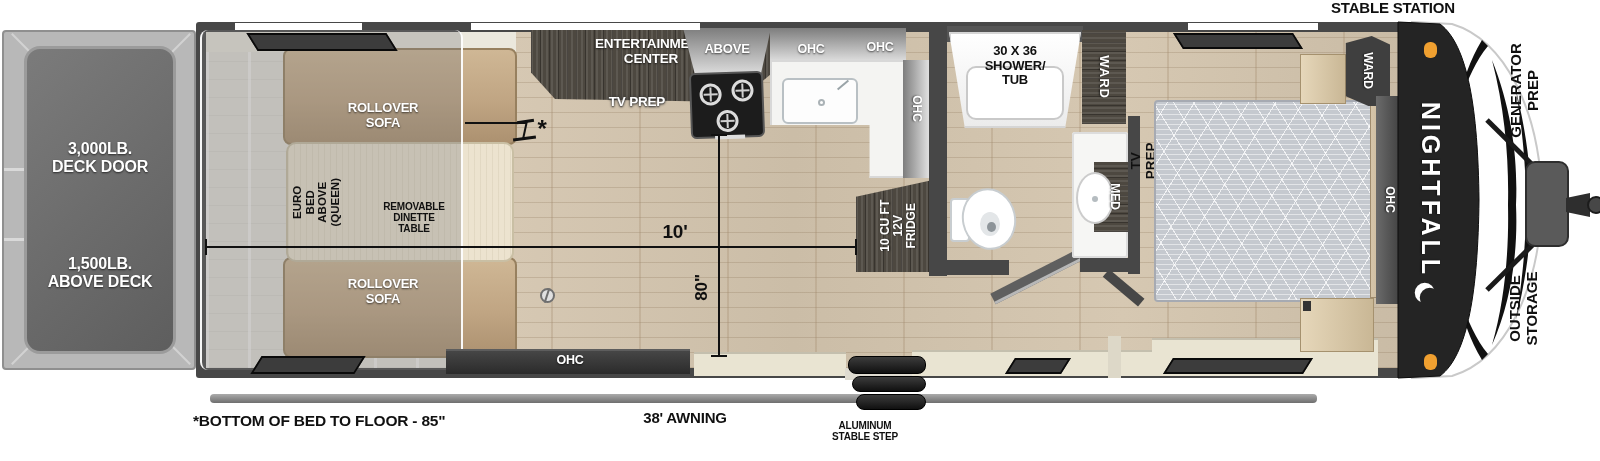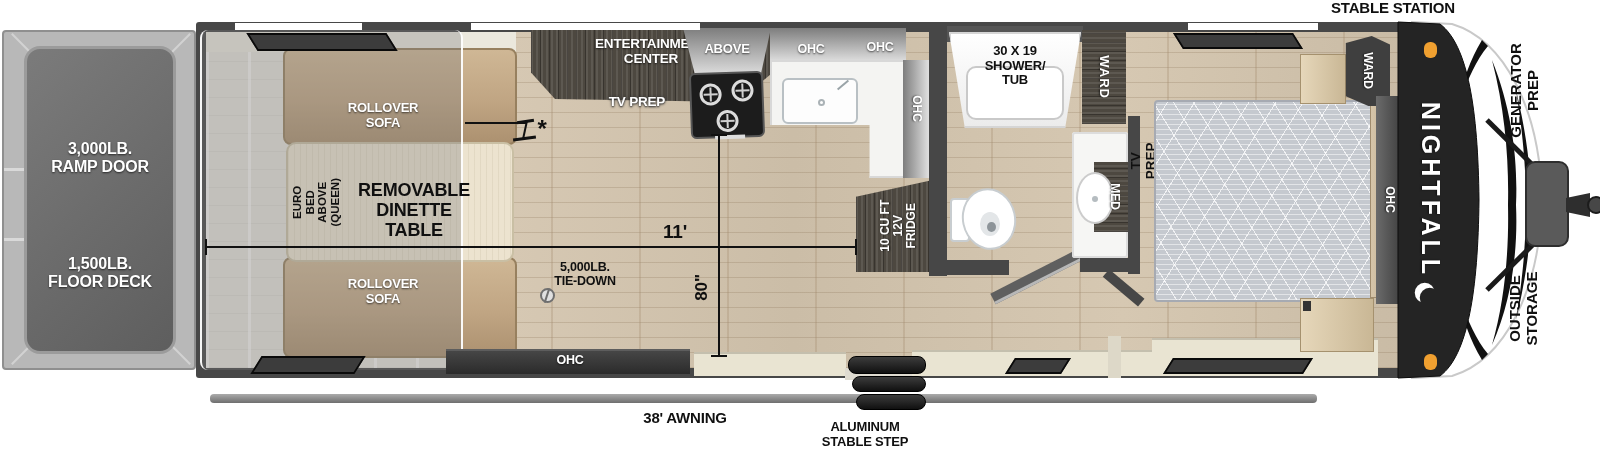--- a/index.html
+++ b/index.html
@@ -55,23 +55,23 @@
   <div class="abs" style="left:2px;top:30px;width:194px;height:340px;background:#b8b8b8;border:2px solid #8f8f8f;border-radius:4px;">
     <div class="abs" style="left:0px;top:136px;width:22px;height:3px;background:#d9d9d9;"></div>
     <div class="abs" style="left:0px;top:206px;width:22px;height:3px;background:#d9d9d9;"></div>
     <div class="abs" style="left:4px;top:10px;width:26px;height:2px;background:#d2d2d2;transform:rotate(45deg);"></div>
     <div class="abs" style="left:4px;top:322px;width:26px;height:2px;background:#d2d2d2;transform:rotate(-45deg);"></div>
     <div class="abs" style="left:164px;top:10px;width:26px;height:2px;background:#d2d2d2;transform:rotate(-45deg);"></div>
     <div class="abs" style="left:164px;top:322px;width:26px;height:2px;background:#d2d2d2;transform:rotate(45deg);"></div>
   </div>
   <div class="abs" style="left:24px;top:46px;width:152px;height:308px;background:linear-gradient(135deg,#7b7b7b,#5e5e5e);border:3px solid #9b9b9b;border-radius:16px;"></div>
   <div class="abs lbl lw" style="left:24px;top:140px;width:152px;font-size:16px;">3,000LB.
-RAMP DOOR</div>
+DECK DOOR</div>
   <div class="abs lbl lw" style="left:24px;top:255px;width:152px;font-size:16px;">1,500LB.
-FLOOR DECK</div>
+ABOVE DECK</div>
 
   <div class="abs wall" style="left:196px;top:22px;width:1216px;height:356px;border-radius:3px;"></div>
   <div class="abs garagefloor" style="left:206px;top:32px;width:257px;height:336px;"></div>
   <div class="abs woodfloor" style="left:463px;top:32px;width:943px;height:336px;"></div>
   <div class="abs" style="left:206px;top:32px;width:310px;height:20px;background:#ebe8dd;"></div>
 
   <div class="abs cream" style="left:694px;top:352px;width:152px;height:24px;"></div>
   <div class="abs cream" style="left:912px;top:350px;width:240px;height:26px;"></div>
   <div class="abs cream" style="left:1152px;top:338px;width:226px;height:38px;"></div>
   <div class="abs" style="left:1108px;top:336px;width:13px;height:42px;background:#ddd8c8;"></div>
@@ -84,29 +84,27 @@
 
   <div class="abs lbl lw" style="left:323px;top:101px;width:120px;font-size:13px;z-index:5;">ROLLOVER
 SOFA</div>
   <div class="abs lbl lw" style="left:323px;top:277px;width:120px;font-size:13px;z-index:5;">ROLLOVER
 SOFA</div>
   <div class="abs rot rccw" style="left:290px;top:142px;width:52px;height:120px;z-index:5;">
     <span class="lb" style="font-size:11.5px;width:110px;">EURO BED
 ABOVE
 (QUEEN)</span>
   </div>
-  <div class="abs lbl lb" style="left:348px;top:180px;width:132px;font-size:18px;z-index:5;">REMOVABLE
+  <div class="abs lbl lb" style="left:348px;top:201px;width:132px;font-size:10px;z-index:5;">REMOVABLE
 DINETTE
 TABLE</div>
 
   <div class="abs" style="left:446px;top:349px;width:244px;height:25px;background:linear-gradient(180deg,#464646,#2b2b2b);border-top:2px solid #5d5d5d;z-index:4;"></div>
   <div class="abs lbl lw" style="left:540px;top:353px;width:60px;font-size:12.5px;z-index:5;">OHC</div>
 
-  <div class="abs lbl lb" style="left:520px;top:260px;width:130px;font-size:12.5px;z-index:5;">5,000LB.
-TIE-DOWN</div>
   <div class="abs" style="left:540px;top:288px;width:15px;height:15px;border-radius:50%;background:#e0e0e0;border:2px solid #6f6f6f;z-index:5;">
     <span class="abs" style="left:4px;top:-2px;width:2px;height:15px;background:#6f6f6f;transform:rotate(18deg);"></span>
   </div>
 
   <div class="abs darkwood" style="left:531px;top:28px;width:240px;height:74px;clip-path:polygon(0 0,100% 0,100% 62%,86% 100%,10% 96%,0 60%);"></div>
   <div class="abs lbl lw" style="left:531px;top:36px;width:240px;font-size:13.5px;">ENTERTAINMENT
 CENTER</div>
   <div class="abs lbl lw" style="left:582px;top:94px;width:110px;font-size:13.5px;text-shadow:0 0 3px #333,0 1px 2px #333;">TV PREP</div>
 
   <div class="abs ohcband-h" style="left:683px;top:28px;width:88px;height:48px;clip-path:polygon(0 0,100% 0,88% 100%,14% 100%);"></div>
@@ -136,21 +134,21 @@
 12V
 FRIDGE</span>
   </div>
 
   <div class="abs wall" style="left:929px;top:28px;width:18px;height:248px;"></div>
   <div class="abs wall" style="left:929px;top:260px;width:80px;height:15px;"></div>
   <div class="abs" style="left:993px;top:293px;width:97px;height:12px;background:#5f5f5f;border-bottom:3px solid #b8b8b8;transform:rotate(-27deg);transform-origin:0 50%;"></div>
   <div class="abs" style="left:947px;top:26px;width:136px;height:16px;background:#555;"></div>
   <div class="abs" style="left:949px;top:32px;width:132px;height:96px;background:linear-gradient(180deg,#ffffff,#ebebeb);box-shadow:inset 0 0 0 2px #d5d5d5;clip-path:polygon(0 0,100% 0,88% 100%,12% 100%);"></div>
   <div class="abs" style="left:966px;top:66px;width:98px;height:54px;background:#fff;border:2px solid #c9c9c9;border-radius:10px;"></div>
-  <div class="abs lbl lb" style="left:952px;top:44px;width:126px;font-size:13px;z-index:3;">30 X 19
+  <div class="abs lbl lb" style="left:952px;top:44px;width:126px;font-size:13px;z-index:3;">30 X 36
 SHOWER/
 TUB</div>
 
   <div class="abs" style="left:950px;top:186px;width:72px;height:72px;">
     <span class="abs" style="left:0px;top:12px;width:20px;height:44px;background:#fff;border:2px solid #c8cdd0;border-radius:4px;"></span>
     <span class="abs" style="left:12px;top:2px;width:54px;height:62px;background:#fff;border:2px solid #c8cdd0;border-radius:50%;transform:rotate(-12deg);"></span>
     <span class="abs" style="left:30px;top:26px;width:20px;height:24px;background:#e3e6e8;border-radius:50%;"></span>
     <span class="abs" style="left:37px;top:36px;width:9px;height:10px;background:#8d9499;border-radius:50%;"></span>
   </div>
 
@@ -201,42 +199,43 @@
   <div class="abs wbar" style="left:471px;top:23px;width:229px;"></div>
   <div class="abs wbar" style="left:1188px;top:23px;width:130px;"></div>
   <div class="abs wbar" style="left:250px;top:380px;width:85px;height:6px;z-index:4;"></div>
   <div class="abs wbar" style="left:446px;top:380px;width:219px;height:6px;z-index:4;"></div>
   <div class="abs wbar" style="left:1015px;top:380px;width:55px;height:6px;z-index:4;"></div>
   <div class="abs wbar" style="left:1187px;top:380px;width:130px;height:6px;z-index:4;"></div>
 
   <div class="abs dimline" style="left:205px;top:246px;width:652px;height:2px;z-index:6;"></div>
   <div class="abs dimline" style="left:205px;top:239px;width:2px;height:16px;z-index:6;"></div>
   <div class="abs dimline" style="left:855px;top:239px;width:2px;height:16px;z-index:6;"></div>
-  <div class="abs lbl lb" style="left:648px;top:221px;width:54px;font-size:19px;z-index:6;">11'</div>
+  <div class="abs lbl lb" style="left:648px;top:221px;width:54px;font-size:19px;z-index:6;">10'</div>
   <div class="abs dimline" style="left:718px;top:134px;width:2px;height:223px;z-index:6;"></div>
   <div class="abs dimline" style="left:711px;top:134px;width:16px;height:2px;z-index:6;"></div>
   <div class="abs dimline" style="left:711px;top:355px;width:16px;height:2px;z-index:6;"></div>
   <div class="abs rot rccw" style="left:690px;top:262px;width:24px;height:50px;z-index:6;">
     <span class="lb" style="font-size:17px;">80"</span>
   </div>
 
   <div class="abs dimline" style="left:465px;top:122px;width:62px;height:2px;z-index:6;"></div>
   <div class="abs dimline" style="left:517px;top:120px;width:17px;height:3px;transform:rotate(-8deg);z-index:6;"></div>
   <div class="abs dimline" style="left:513px;top:137px;width:23px;height:3px;transform:rotate(-8deg);z-index:6;"></div>
   <div class="abs dimline" style="left:524px;top:121px;width:2px;height:18px;transform:rotate(12deg);z-index:6;"></div>
   <div class="abs lbl lb" style="left:532px;top:116px;width:20px;font-size:24px;z-index:6;">*</div>
 
   <div class="abs" style="left:845px;top:368px;width:67px;height:12px;background:#dfdbd0;"></div>
   <div class="abs" style="left:848px;top:356px;width:78px;height:18px;background:linear-gradient(180deg,#3c3c3c,#101010);border:1px solid #000;border-radius:8px;z-index:5;"></div>
   <div class="abs" style="left:852px;top:376px;width:74px;height:16px;background:linear-gradient(180deg,#3c3c3c,#101010);border:1px solid #000;border-radius:8px;z-index:5;"></div>
   <div class="abs" style="left:856px;top:394px;width:70px;height:16px;background:linear-gradient(180deg,#3c3c3c,#101010);border:1px solid #000;border-radius:8px;z-index:5;"></div>
 
   <div class="abs" style="left:210px;top:394px;width:1107px;height:9px;background:linear-gradient(180deg,#ababab,#6e6e6e);border-radius:4px;"></div>
   <div class="abs lbl lb" style="left:610px;top:410px;width:150px;font-size:15px;z-index:6;">38' AWNING</div>
-  <div class="abs lbl lb" style="left:790px;top:420px;width:150px;font-size:13px;z-index:6;">ALUMINUM
+  <div class="abs lbl lb" style="left:193px;top:412px;width:330px;font-size:15.5px;text-align:left;z-index:6;">*BOTTOM OF BED TO FLOOR - 85"</div>
+  <div class="abs lbl lb" style="left:790px;top:420px;width:150px;font-size:10px;z-index:6;">ALUMINUM
 STABLE STEP</div>
 
   <svg class="abs" style="left:1377px;top:15px;" width="233" height="400" viewBox="1377 15 233 400">
     <path d="M1412,22 L1452,24 C1505,40 1540,110 1542,200 C1540,290 1505,360 1452,376 L1412,378 Z" fill="#ffffff" stroke="#c9c9c9" stroke-width="2"></path>
     <path d="M1492,60 C1512,110 1518,160 1516,205 C1518,250 1512,300 1492,345 C1505,300 1509,250 1508,205 C1509,160 1505,110 1492,60 Z" fill="#111"></path>
     <path d="M1516,90 C1528,140 1531,175 1531,205 C1531,235 1528,270 1516,320 C1524,270 1526,235 1526,205 C1526,175 1524,140 1516,90 Z" fill="#111"></path>
     <path d="M1482,40 C1470,60 1463,80 1460,100 C1468,80 1476,60 1488,46 Z" fill="#111"></path>
     <path d="M1482,360 C1470,340 1463,320 1460,300 C1468,320 1476,340 1488,354 Z" fill="#111"></path>
     <line x1="1487" y1="120" x2="1568" y2="200" stroke="#1a1a1a" stroke-width="5"></line>
     <line x1="1487" y1="290" x2="1568" y2="210" stroke="#1a1a1a" stroke-width="5"></line>

